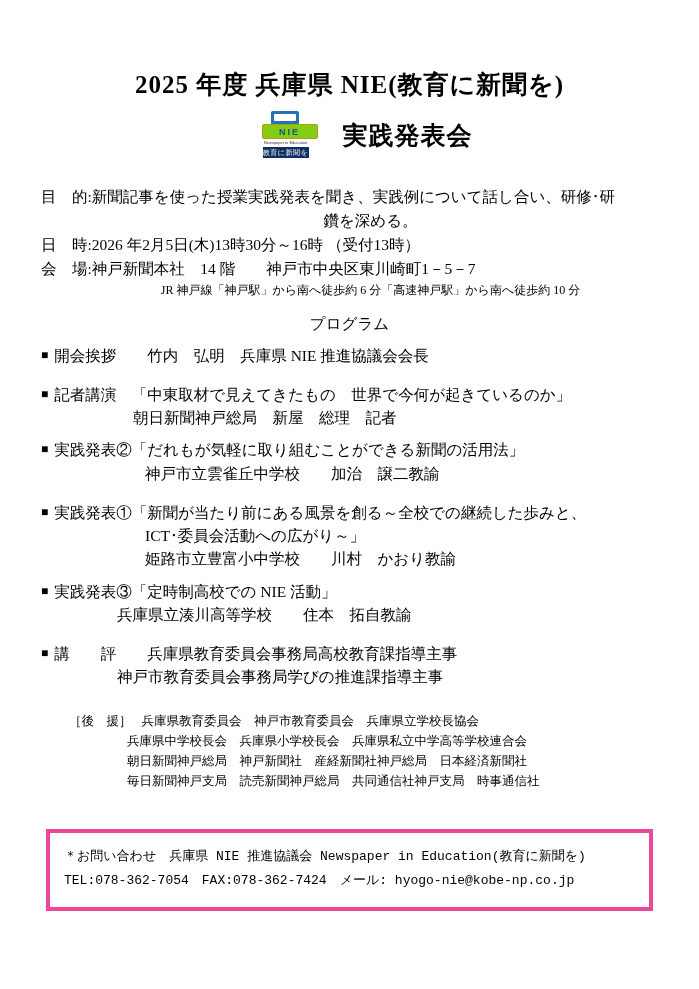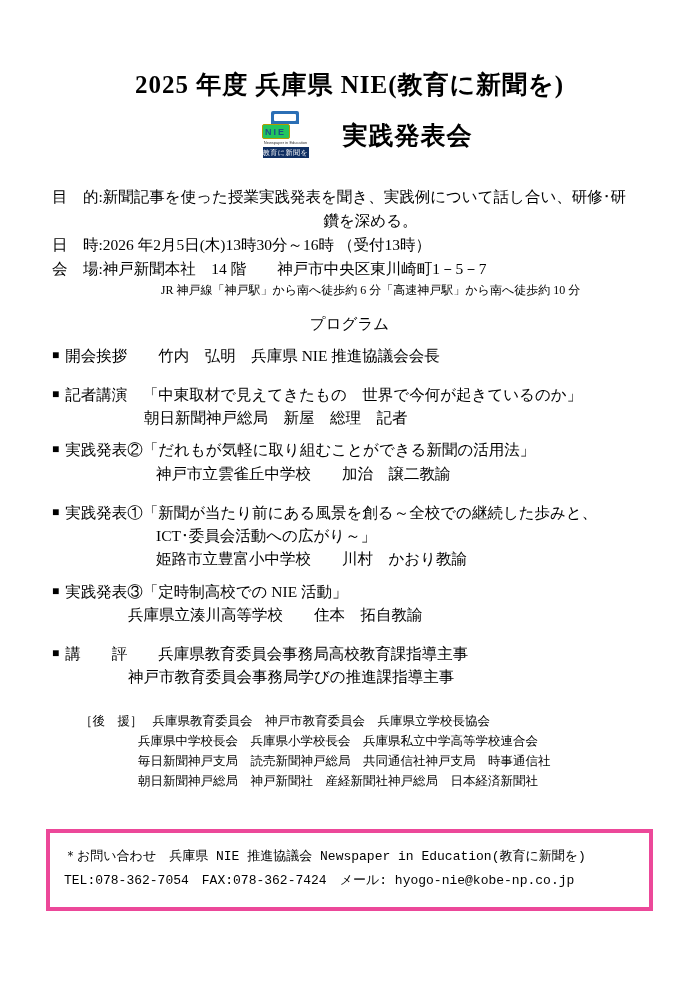--- a/index.html
+++ b/index.html
@@ -13,21 +13,21 @@
     font-family: "Liberation Serif", "DejaVu Serif", serif;
     color: #000000;
     position: relative;
     overflow: hidden;
   }
   .page {
     width: 699px;
     height: 989px;
     position: relative;
     box-sizing: border-box;
-    padding: 0 52px;
+    padding: 0 41px;
   }
 
   
   .title-block {
     text-align: center;
     padding-top: 68px;
   }
   .title-line1 {
     font-size: 25px;
     font-weight: bold;
@@ -71,23 +71,23 @@
     top: 3px;
     width: 22px;
     height: 7px;
     background: #ffffff;
     border-radius: 1px;
   }
   .logo-nie {
     position: absolute;
     left: 5px;
     top: 13px;
-    width: 28px;
+    width: 56px;
     height: 15px;
-    background: #22c55e;
+    background: #84cc16;
     border: 1px solid #b59c00;
     border-radius: 2px;
     font-family: "Liberation Sans", sans-serif;
     font-size: 9px;
     font-weight: bold;
     color: #1a4f8a;
     text-align: center;
     line-height: 15px;
     letter-spacing: 2px;
     box-sizing: border-box;
@@ -273,22 +273,22 @@
       <div class="sub-line3">神戸市教育委員会事務局学びの推進課指導主事</div>
     </div>
   </div>
 
   <div class="sponsor-area">
     <div class="sp-row">
       <div class="sp-lbl">［後　援］</div>
       <div class="sp-val">兵庫県教育委員会　神戸市教育委員会　兵庫県立学校長協会</div>
     </div>
     <div class="sp-cont">兵庫県中学校長会　兵庫県小学校長会　兵庫県私立中学高等学校連合会</div>
+    <div class="sp-cont">朝日新聞神戸総局　神戸新聞社　産経新聞社神戸総局　日本経済新聞社</div>
     <div class="sp-cont">毎日新聞神戸支局　読売新聞神戸総局　共同通信社神戸支局　時事通信社</div>
-    <div class="sp-cont">朝日新聞神戸総局　神戸新聞社　産経新聞社神戸総局　日本経済新聞社</div>
   </div>
 
   <div class="contact-box">
     <div class="contact-line">＊お問い合わせ　兵庫県 NIE 推進協議会 Newspaper in Education(教育に新聞を)</div>
     <div class="contact-line">TEL:078-362-7054　FAX:078-362-7424　メール: hyogo-nie@kobe-np.co.jp</div>
   </div>
 
 </div>
 
 </body></html>

